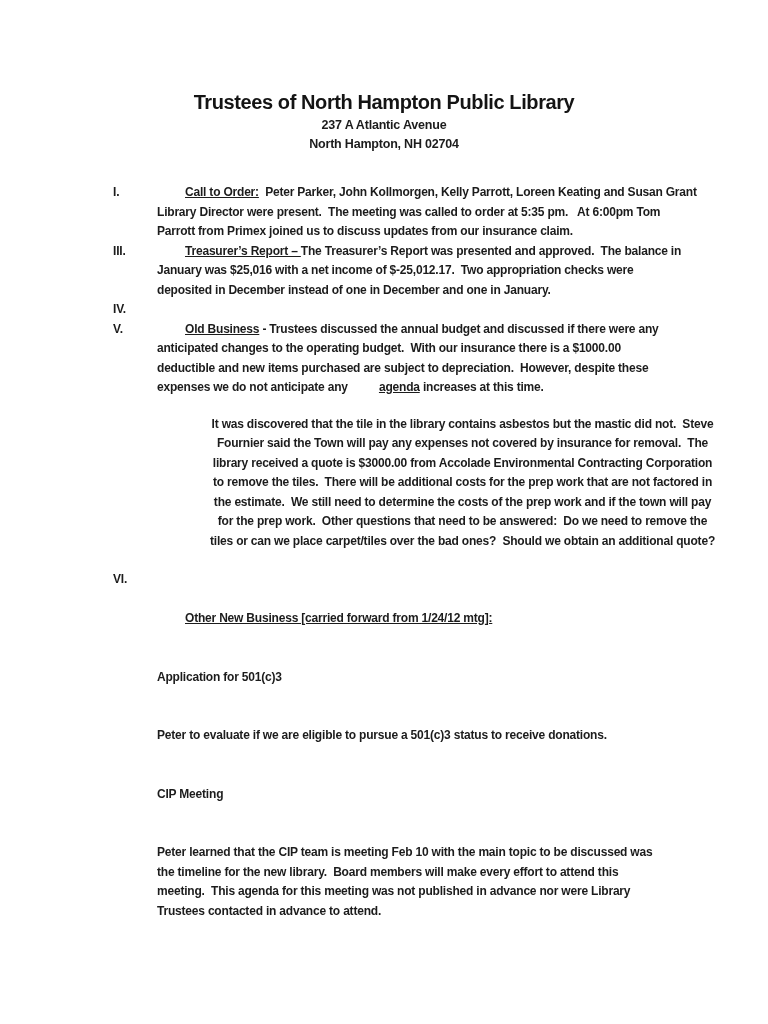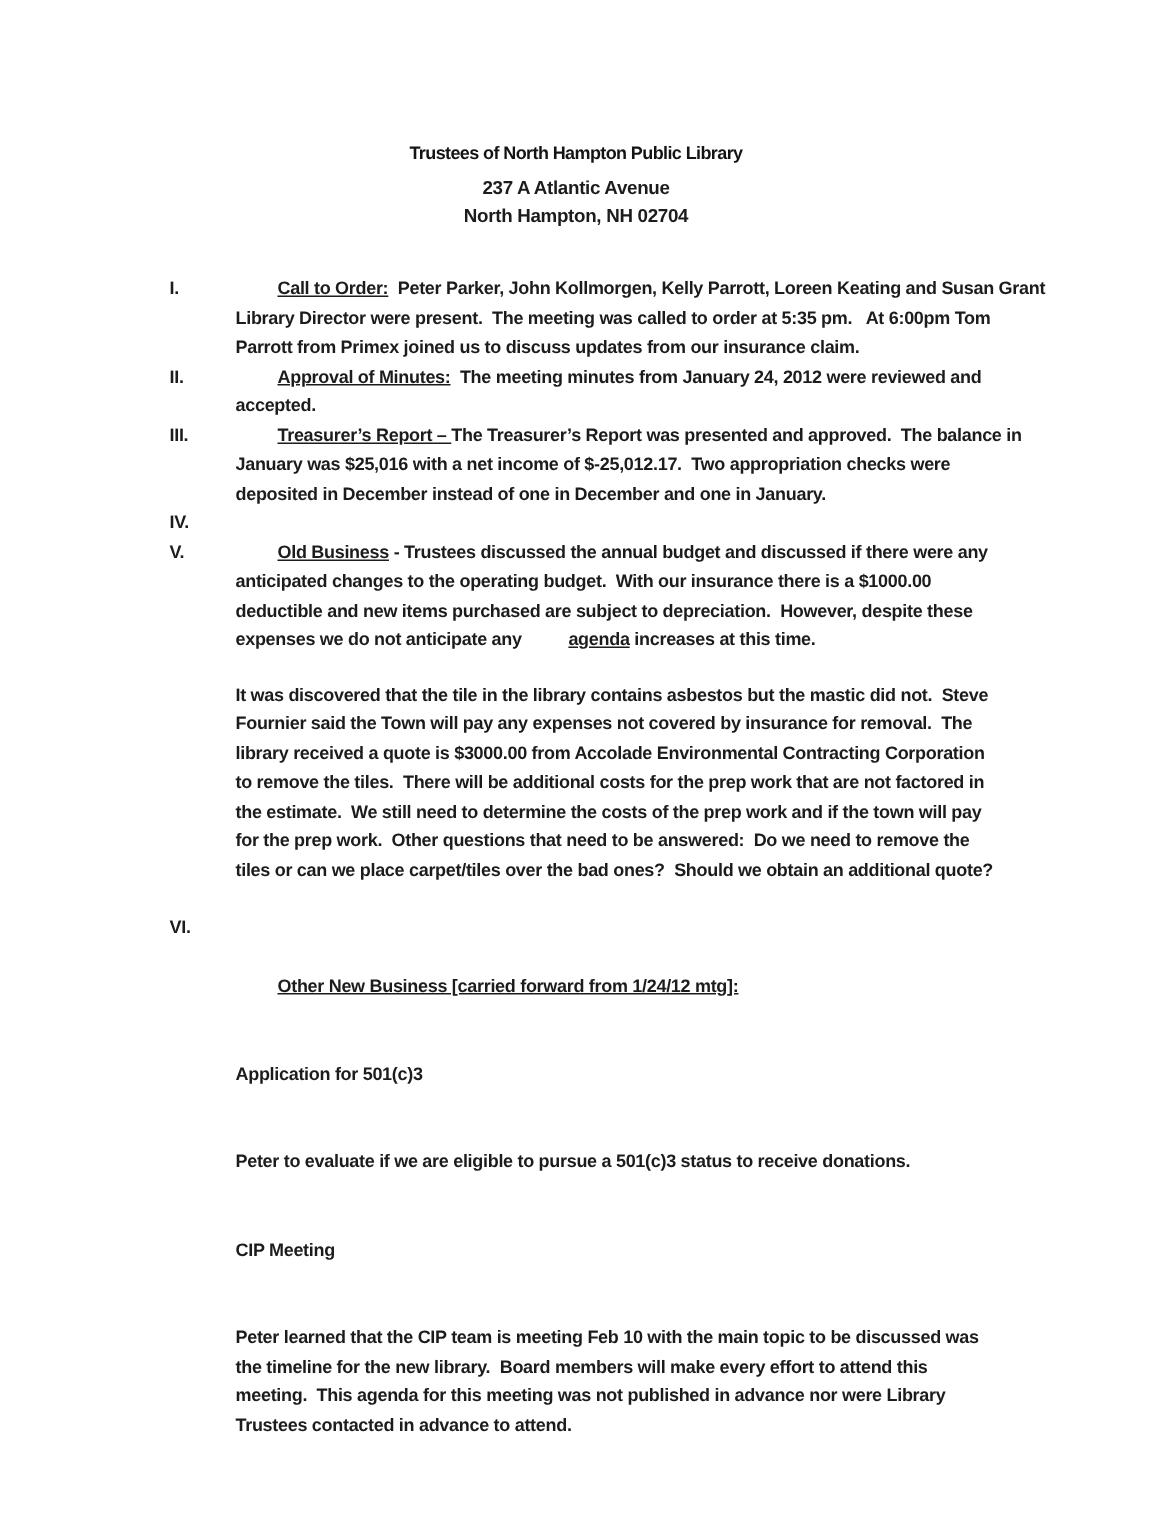--- a/index.html
+++ b/index.html
@@ -8,21 +8,21 @@
     width: 768px;
     height: 1024px;
     background: #ffffff;
     overflow: hidden;
     font-family: "Liberation Sans", "DejaVu Sans", sans-serif;
     color: #1c1c1c;
     -webkit-font-smoothing: antialiased;
   }
   .header { padding-top: 90px; text-align: center; }
   .doc-title {
-    font-size: 12px;
+    font-size: 20px;
     font-weight: 700;
     letter-spacing: -0.4px;
     line-height: 24px;
     color: #141414;
   }
   .addr-block { margin-top: 2px; text-align: center; }
   .addr-line {
     font-size: 12.5px;
     font-weight: 700;
     line-height: 18.5px;
@@ -45,21 +45,21 @@
   }
   .item { display: flex; align-items: flex-start; }
   .num { width: 44px; flex: none; }
   .txt { white-space: pre; }
   .u { text-decoration: underline; margin-left: 28px; }
   .b { font-weight: 700; }
   .indent-para {
     margin-left: 44px;
     white-space: pre;
   }
-  .asbestos { margin-top: 17px; }
+  .asbestos { margin-top: 17px; text-align: center; }
   .item-vi { margin-top: 19px; }
   .cip-heading { }
 </style>
 </head>
 <body>
 
 <div class="page">
 
   <div class="header">
     <div class="doc-title">Trustees of North Hampton Public Library</div>
@@ -71,25 +71,20 @@
 
   <div class="content">
 
     <div class="item">
       <div class="num">I.</div>
       <div class="txt"><span class="u">Call to Order:</span><span>  Peter Parker, John Kollmorgen, Kelly Parrott, Loreen Keating and Susan Grant
 Library Director were present.  The meeting was called to order at 5:35 pm.   At 6:00pm Tom
 Parrott from Primex joined us to discuss updates from our insurance claim.</span></div>
     </div>
 
-    <div class="item">
-      <div class="num">II.</div>
-      <div class="txt"><span class="u">Approval of Minutes:</span><span>  The meeting minutes from January 24, 2012 were reviewed and
-accepted.</span></div>
-    </div>
 
     <div class="item">
       <div class="num">III.</div>
       <div class="txt"><span class="u">Treasurer’s Report – </span><span>The Treasurer’s Report was presented and approved.  The balance in
 January was $25,016 with a net income of $-25,012.17.  Two appropriation checks were
 deposited in December instead of one in December and one in January.</span></div>
     </div>
 
     <div class="item">
       <div class="num">IV.</div>

